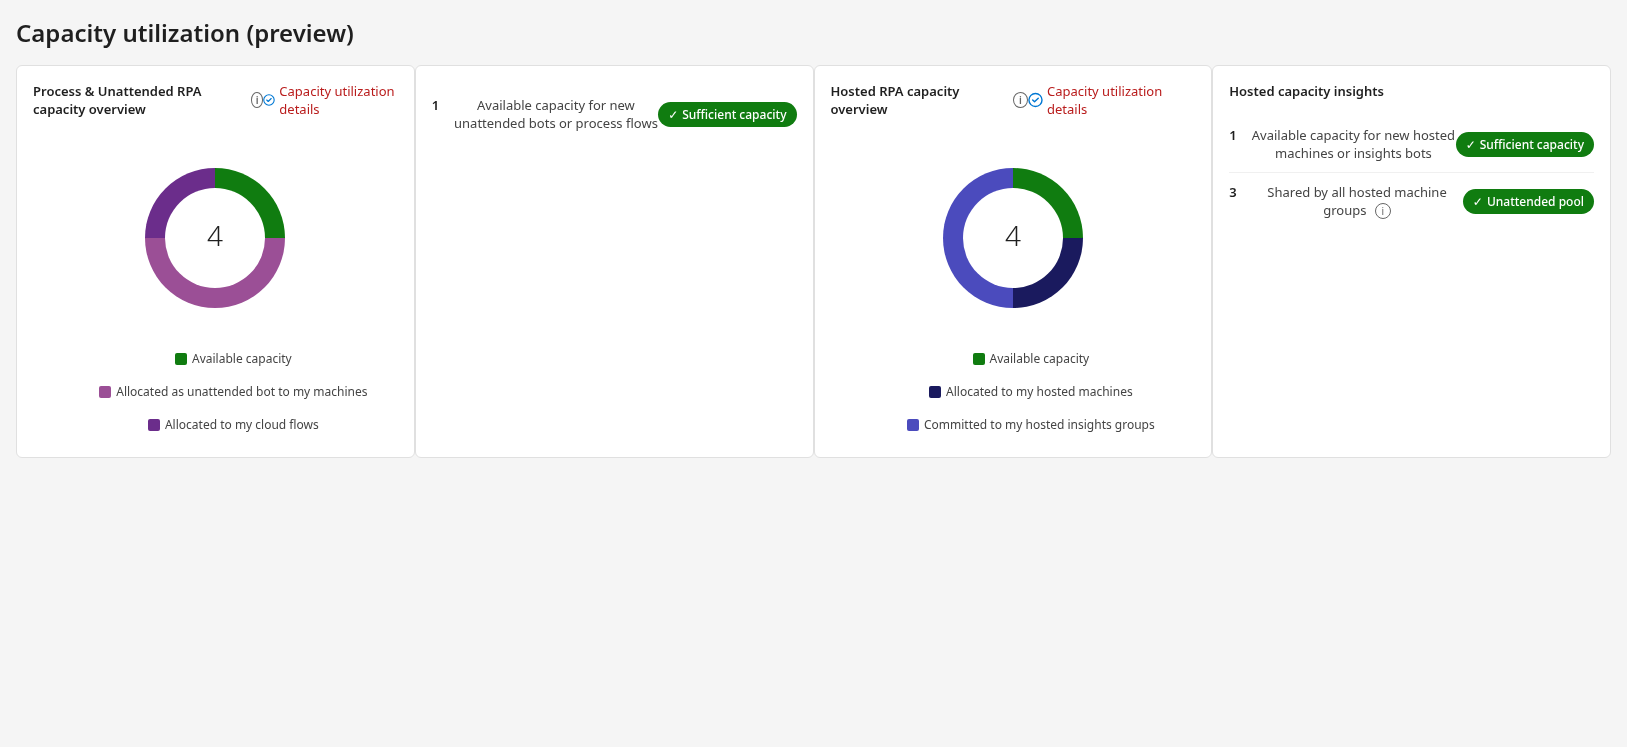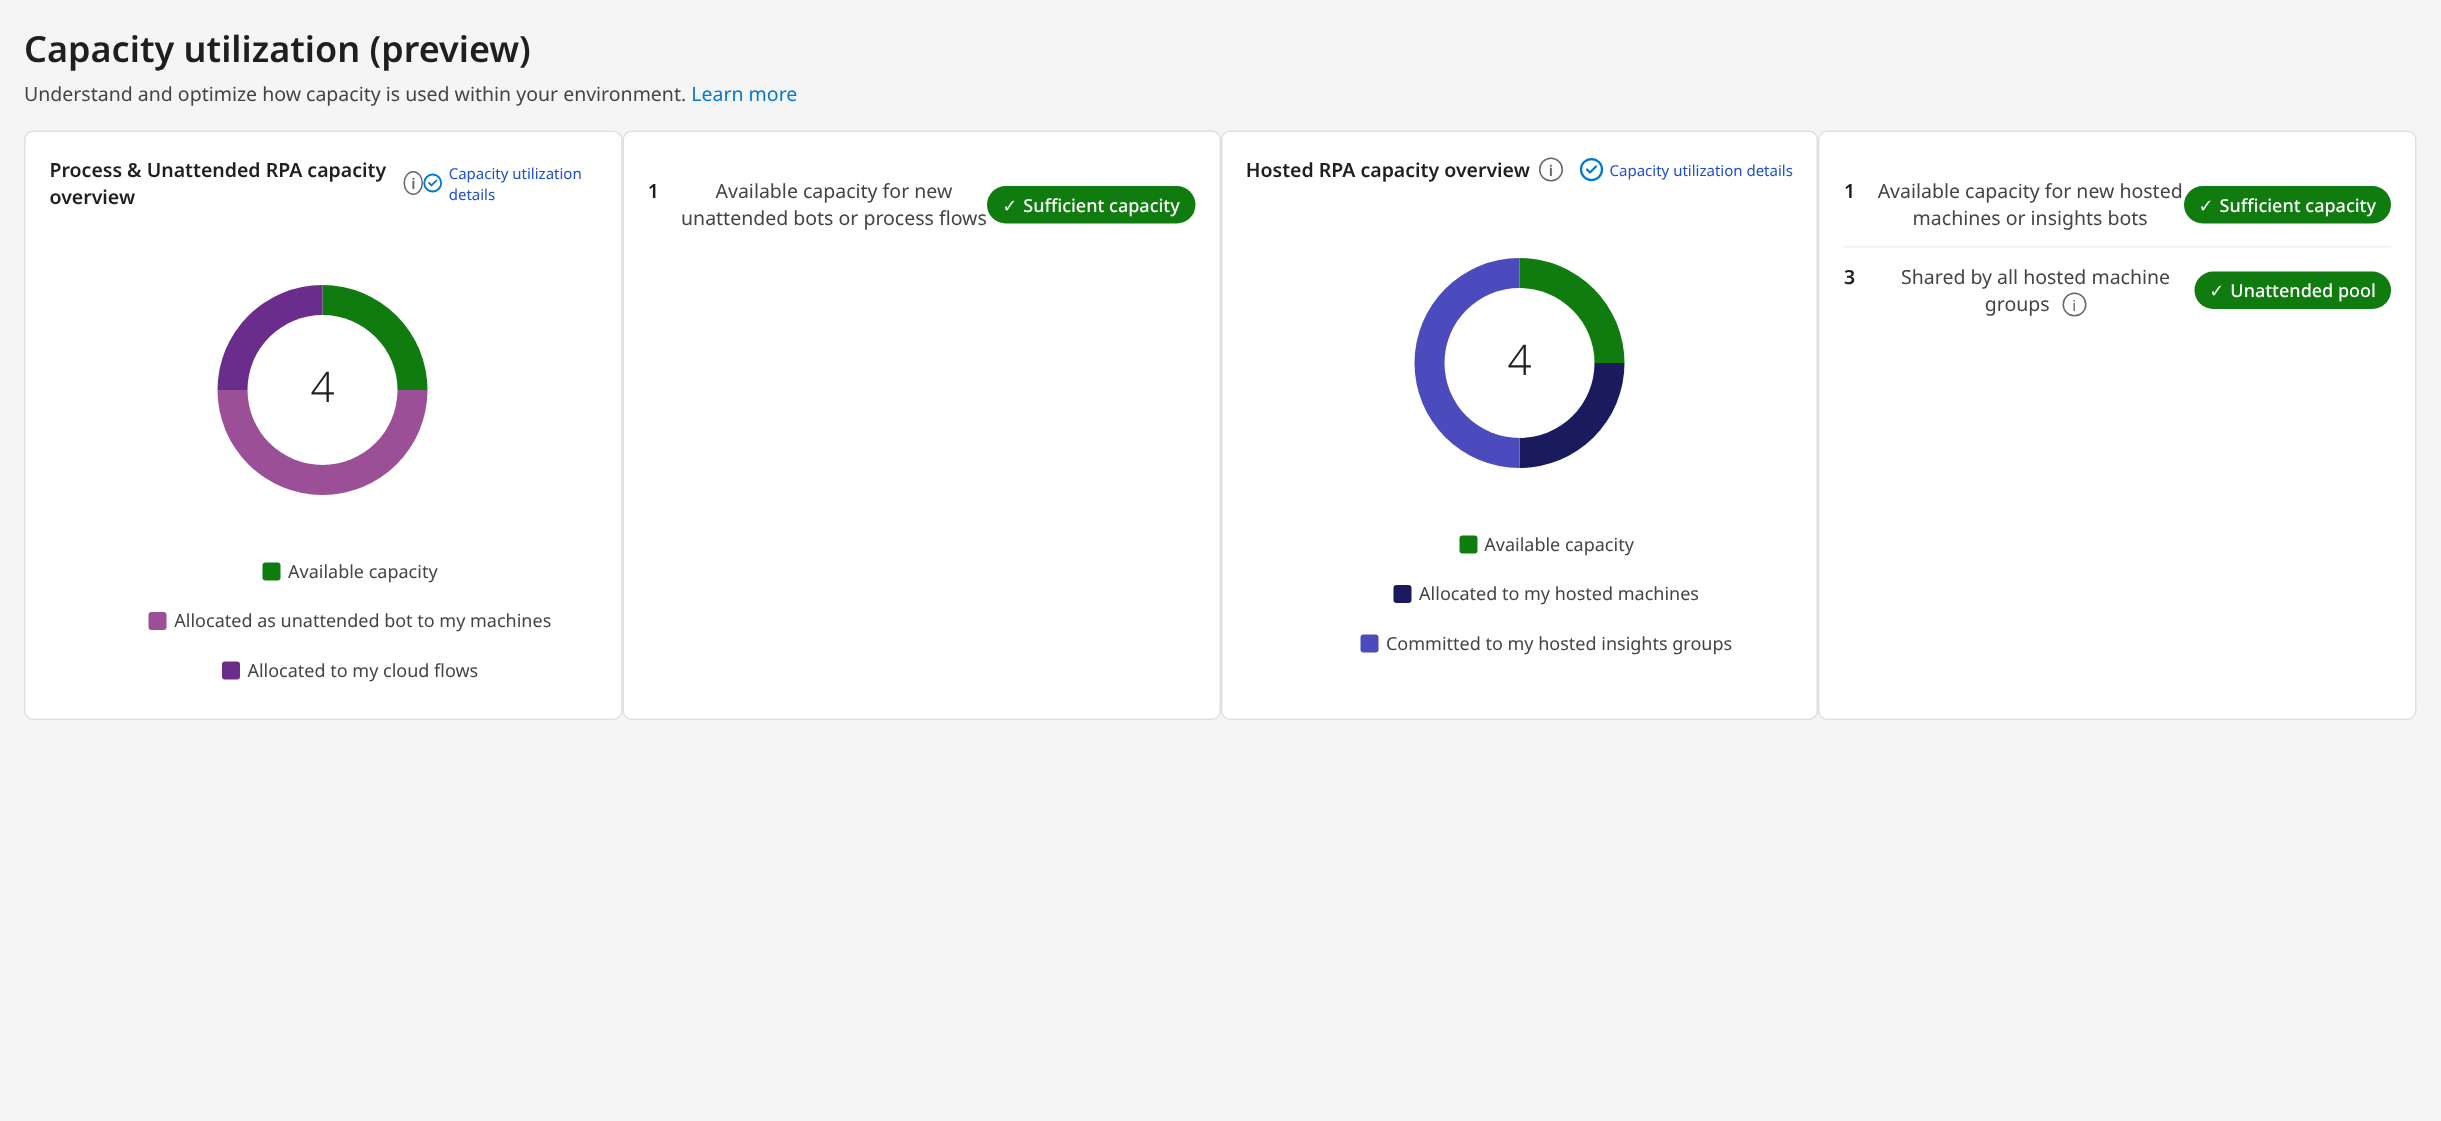--- a/index.html
+++ b/index.html
@@ -60,22 +60,22 @@
       border-radius: 50%;
       border: 1px solid #666;
       color: #666;
       font-size: 10px;
       cursor: default;
     }
     .capacity-link {
       display: flex;
       align-items: center;
       gap: 4px;
-      color: #1d4ed8;
-      font-size: 10px;
+      color: #b91c1c;
+      font-size: 13px;
       text-decoration: none;
       cursor: pointer;
     }
     .check-circle-icon {
       width: 16px;
       height: 16px;
     }
 
     .donut-container {
       display: flex;
@@ -160,24 +160,20 @@
     }
     .badge-icon {
       font-size: 12px;
     }
   </style>
 </head>
 <body>
 
 <div class="page-header">
   <div class="page-title">Capacity utilization (preview)</div>
-  <div class="page-subtitle">
-    <span>Understand and optimize how capacity is used within your environment.</span>
-    <a href="#">Learn more</a>
-  </div>
 </div>
 
 <div class="grid">
 
   <div class="card">
     <div class="card-header">
       <div class="card-title-wrap">
         <span>Process &amp; Unattended RPA capacity overview</span>
         <span class="info-icon">i</span>
       </div>
@@ -278,20 +274,25 @@
         </div>
         <div class="legend-item">
           <div class="legend-dot" style="background:#4b4bbd"></div>
           <span>Committed to my hosted insights groups</span>
         </div>
       </div>
     </div>
   </div>
 
   <div class="card">
+    <div class="card-header">
+      <div class="card-title-wrap">
+        <span>Hosted capacity insights</span>
+      </div>
+    </div>
     <div class="insights-section">
       <div class="insight-row">
         <div class="insight-left">
           <span class="insight-number">1</span>
           <span class="insight-text">Available capacity for new hosted machines or insights bots</span>
         </div>
         <div class="badge badge-green">
           <span class="badge-icon">✓</span>
           <span>Sufficient capacity</span>
         </div>

